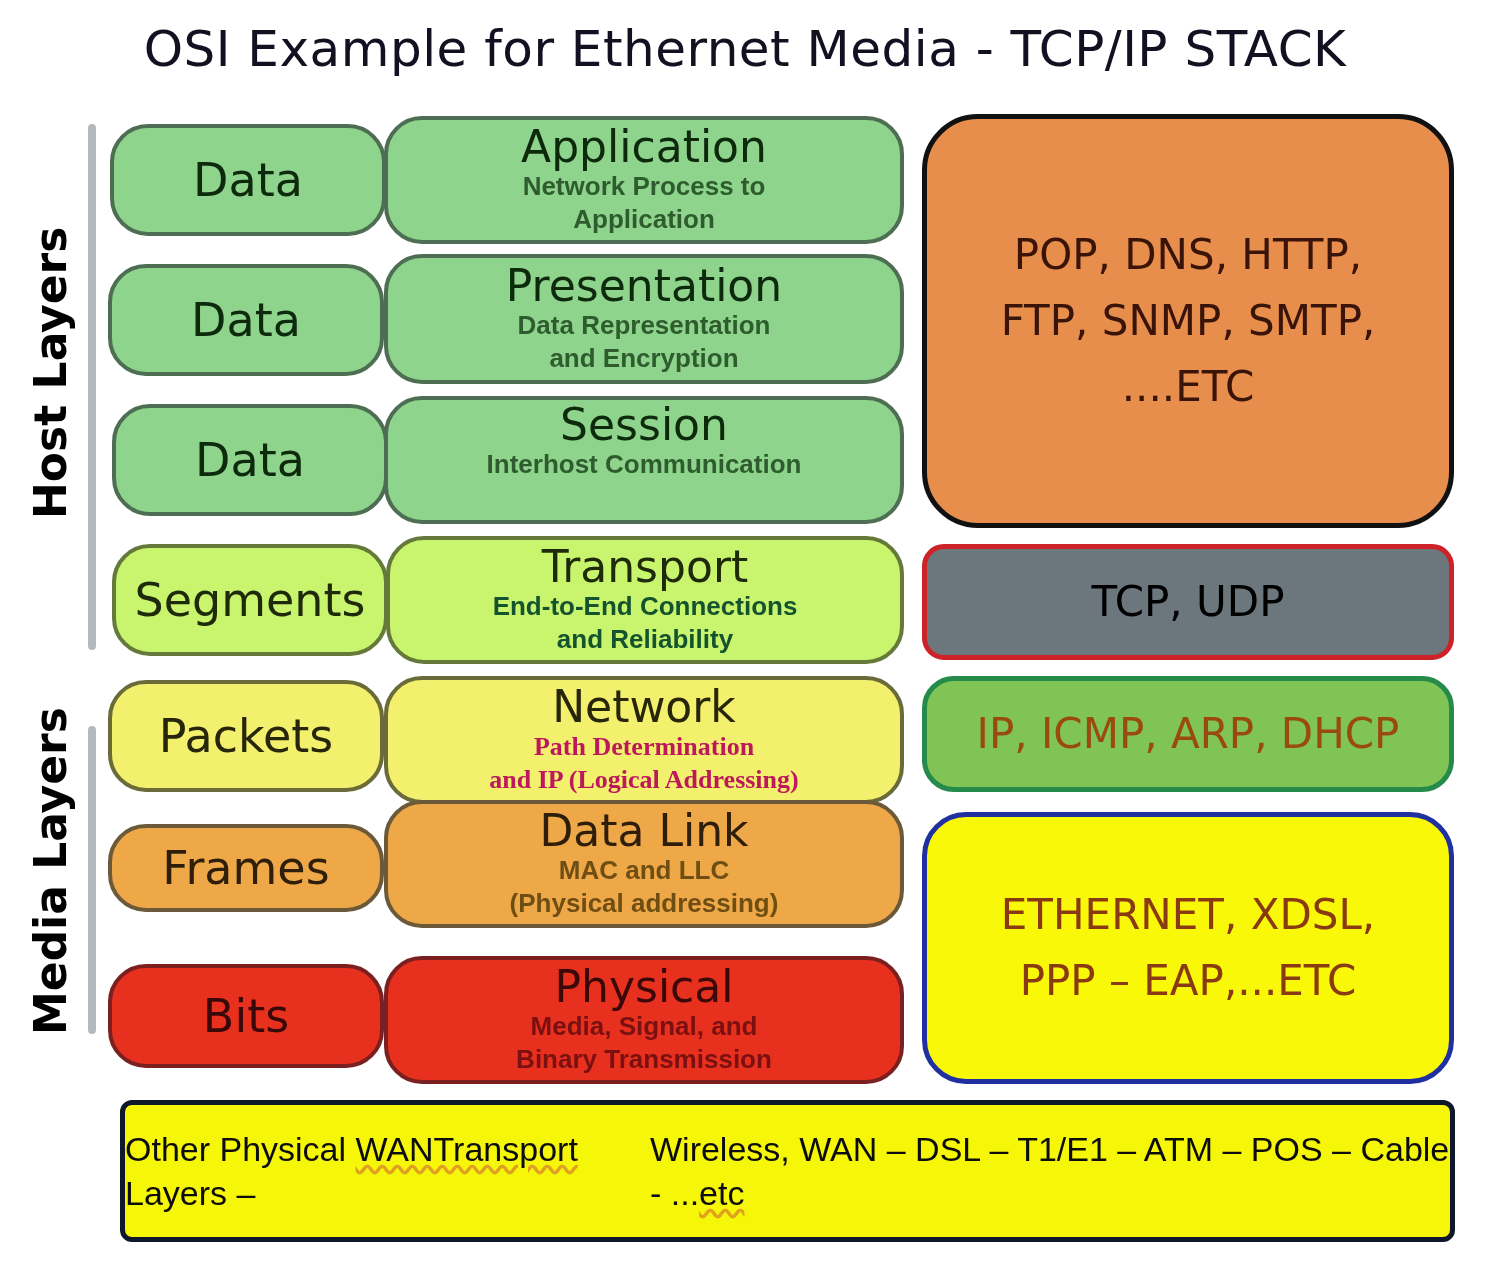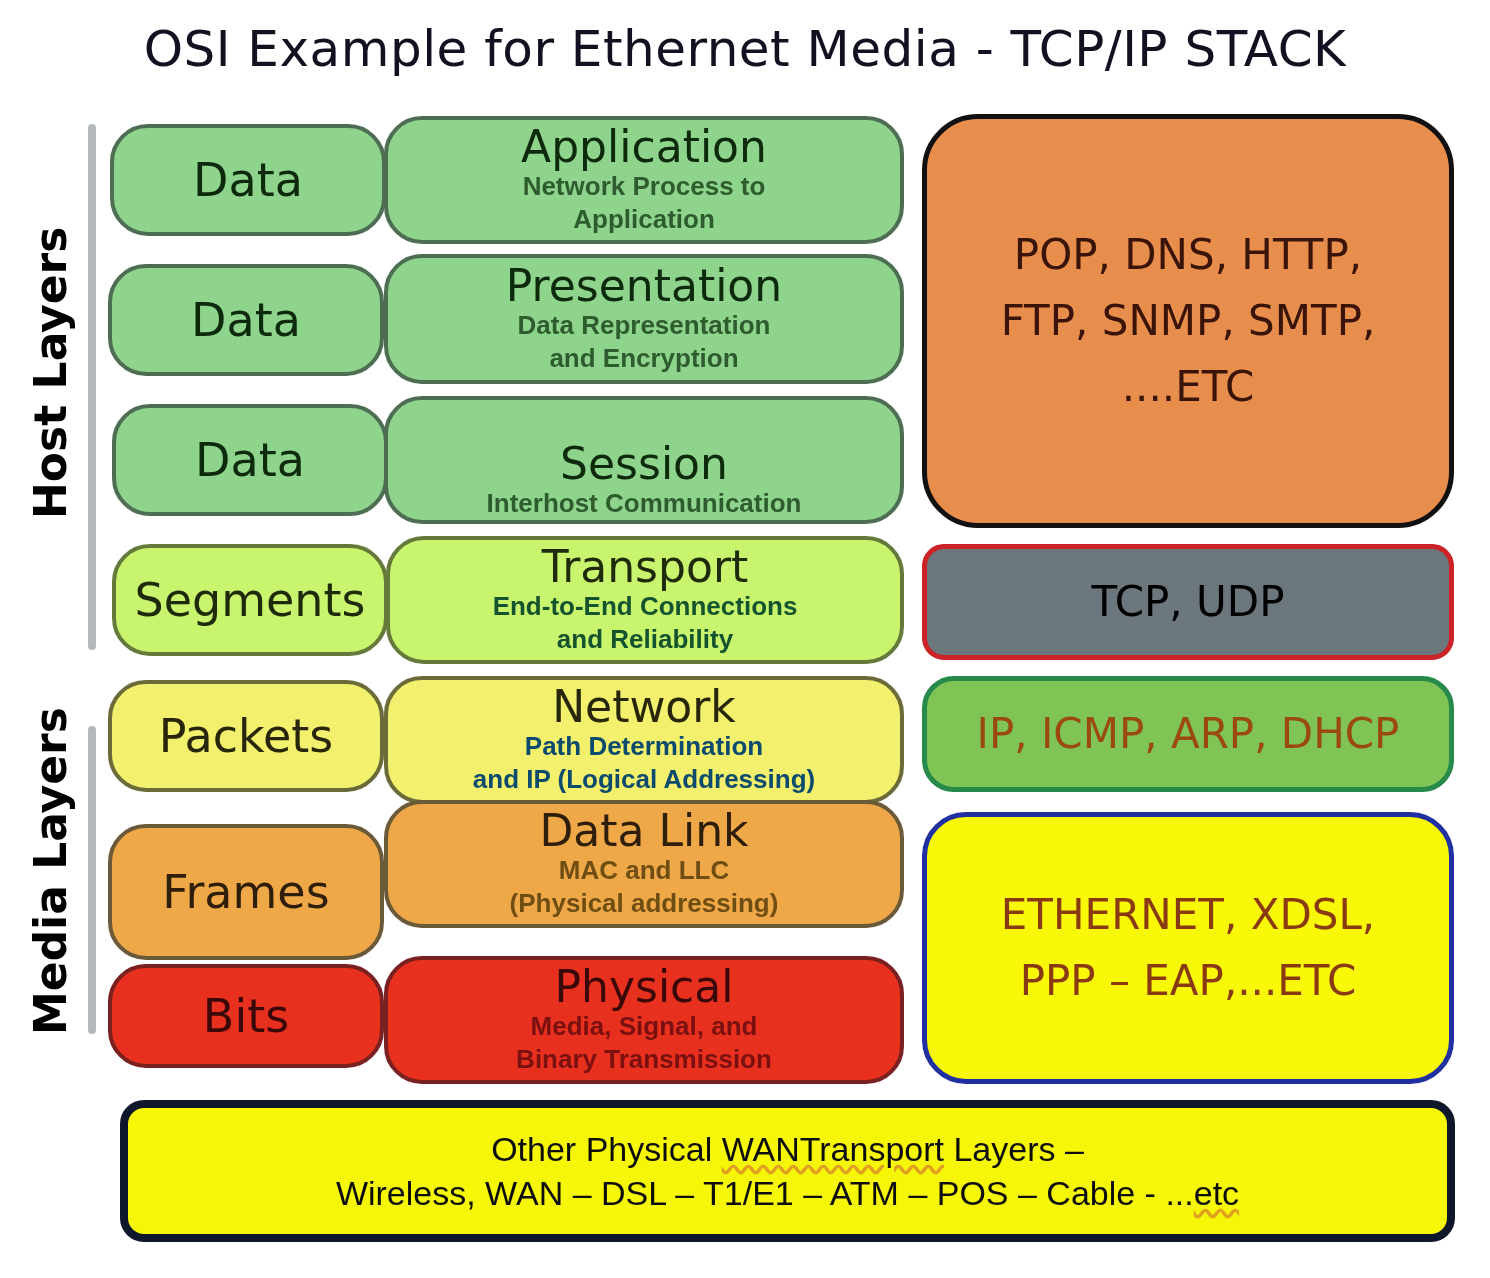--- a/index.html
+++ b/index.html
@@ -23,40 +23,40 @@
     .pdu { font-size: 46px; color: #0d2a0d; }
     .layer-name { font-size: 44px; line-height: 46px; color: #0d2a0d; }
     .layer-desc { font-family: "Liberation Sans", sans-serif; font-weight: bold; font-size: 26px; line-height: 33px; }
     .green-box { background: #8fd48c; border-color: #4e6e53; }
     .green-box .layer-desc { color: #2e5c2e; }
     .lime-box { background: #c9f56e; border-color: #657a3a; }
     .lime-box .pdu, .lime-box .layer-name { color: #1e2a0a; }
     .lime-box .layer-desc { color: #14532d; }
     .yellowpale-box { background: #f2f06c; border-color: #6b6b3a; }
     .yellowpale-box .pdu, .yellowpale-box .layer-name { color: #28260a; }
-    .yellowpale-box .layer-desc { color: #0c4a6e; }
+    .yellowpale-box .layer-desc { color: #be185d; font-family: Liberation Serif, serif; }
     .orange-box { background: #efa848; border-color: #6b5a3a; }
     .orange-box .pdu, .orange-box .layer-name { color: #2e1e0a; }
     .orange-box .layer-desc { color: #6e4e12; }
     .red-box { background: #e8301e; border-color: #7a2020; }
     .red-box .pdu, .red-box .layer-name { color: #3a0808; }
     .red-box .layer-desc { color: #7a1010; }
     .proto { font-family: "DejaVu Sans", sans-serif; font-size: 42px; line-height: 66px; }
     .app-proto { background: #e88e4c; border: 5px solid #111; border-radius: 56px; }
     .app-proto .proto { color: #3a1408; }
     .tcp-proto { background: #6b767d; border: 5px solid #cc2228; border-radius: 22px; }
     .tcp-proto .proto { color: #000000; }
     .ip-proto { background: #80c456; border: 5px solid #268a4a; border-radius: 32px; }
     .ip-proto .proto { color: #9a4a10; }
     .eth-proto { background: #f8f808; border: 5px solid #2030a0; border-radius: 44px; }
     .eth-proto .proto { color: #8a3a10; }
     .bottom-box {
       position: absolute; left: 120px; top: 1100px; width: 1335px; height: 142px; box-sizing: border-box;
-      background: #f6f608; border: 8px solid #0f172a; border-radius: 24px;
-      display: flex; flex-direction: column; align-items: center; justify-content: center;
+      background: #f6f608; border: 5px solid #0f172a; border-radius: 12px;
+      display: flex; flex-direction: row; align-items: center; justify-content: center;
     }
     .bottom-line { font-family: "Liberation Sans", sans-serif; font-size: 34px; line-height: 44px; color: #0d0d0d; }
     .squiggle { text-decoration: underline wavy #e0a020; text-underline-offset: 4px; }
   </style>
 </head>
 <body>
 
 <div class="title">OSI Example for Ethernet Media - TCP/IP STACK</div>
 
 <div class="side-bar" style="left:88px; top:124px; height:526px;"></div>
@@ -78,21 +78,21 @@
 </div>
 <div class="box green-box" style="left:384px; top:254px; width:520px; height:130px;">
   <span class="layer-name">Presentation</span>
   <span class="layer-desc">Data Representation</span>
   <span class="layer-desc">and Encryption</span>
 </div>
 
 <div class="box green-box" style="left:112px; top:404px; width:276px; height:112px;">
   <span class="pdu">Data</span>
 </div>
-<div class="box green-box" style="left:384px; top:396px; width:520px; height:128px; justify-content:flex-end; padding-top:10px;">
+<div class="box green-box" style="left:384px; top:396px; width:520px; height:128px; justify-content:flex-start; padding-top:2px;">
   <span class="layer-name">Session</span>
   <span class="layer-desc">Interhost Communication</span>
 </div>
 
 <div class="box lime-box" style="left:112px; top:544px; width:276px; height:112px;">
   <span class="pdu">Segments</span>
 </div>
 <div class="box lime-box" style="left:386px; top:536px; width:518px; height:128px;">
   <span class="layer-name">Transport</span>
   <span class="layer-desc">End-to-End Connections</span>
@@ -101,21 +101,21 @@
 
 <div class="box yellowpale-box" style="left:108px; top:680px; width:276px; height:112px;">
   <span class="pdu">Packets</span>
 </div>
 <div class="box yellowpale-box" style="left:384px; top:676px; width:520px; height:128px;">
   <span class="layer-name">Network</span>
   <span class="layer-desc">Path Determination</span>
   <span class="layer-desc">and IP (Logical Addressing)</span>
 </div>
 
-<div class="box orange-box" style="left:108px; top:824px; width:276px; height:136px;">
+<div class="box orange-box" style="left:108px; top:824px; width:276px; height:88px;">
   <span class="pdu">Frames</span>
 </div>
 <div class="box orange-box" style="left:384px; top:800px; width:520px; height:128px;">
   <span class="layer-name">Data Link</span>
   <span class="layer-desc">MAC and LLC</span>
   <span class="layer-desc">(Physical addressing)</span>
 </div>
 
 <div class="box red-box" style="left:108px; top:964px; width:276px; height:104px;">
   <span class="pdu">Bits</span>

